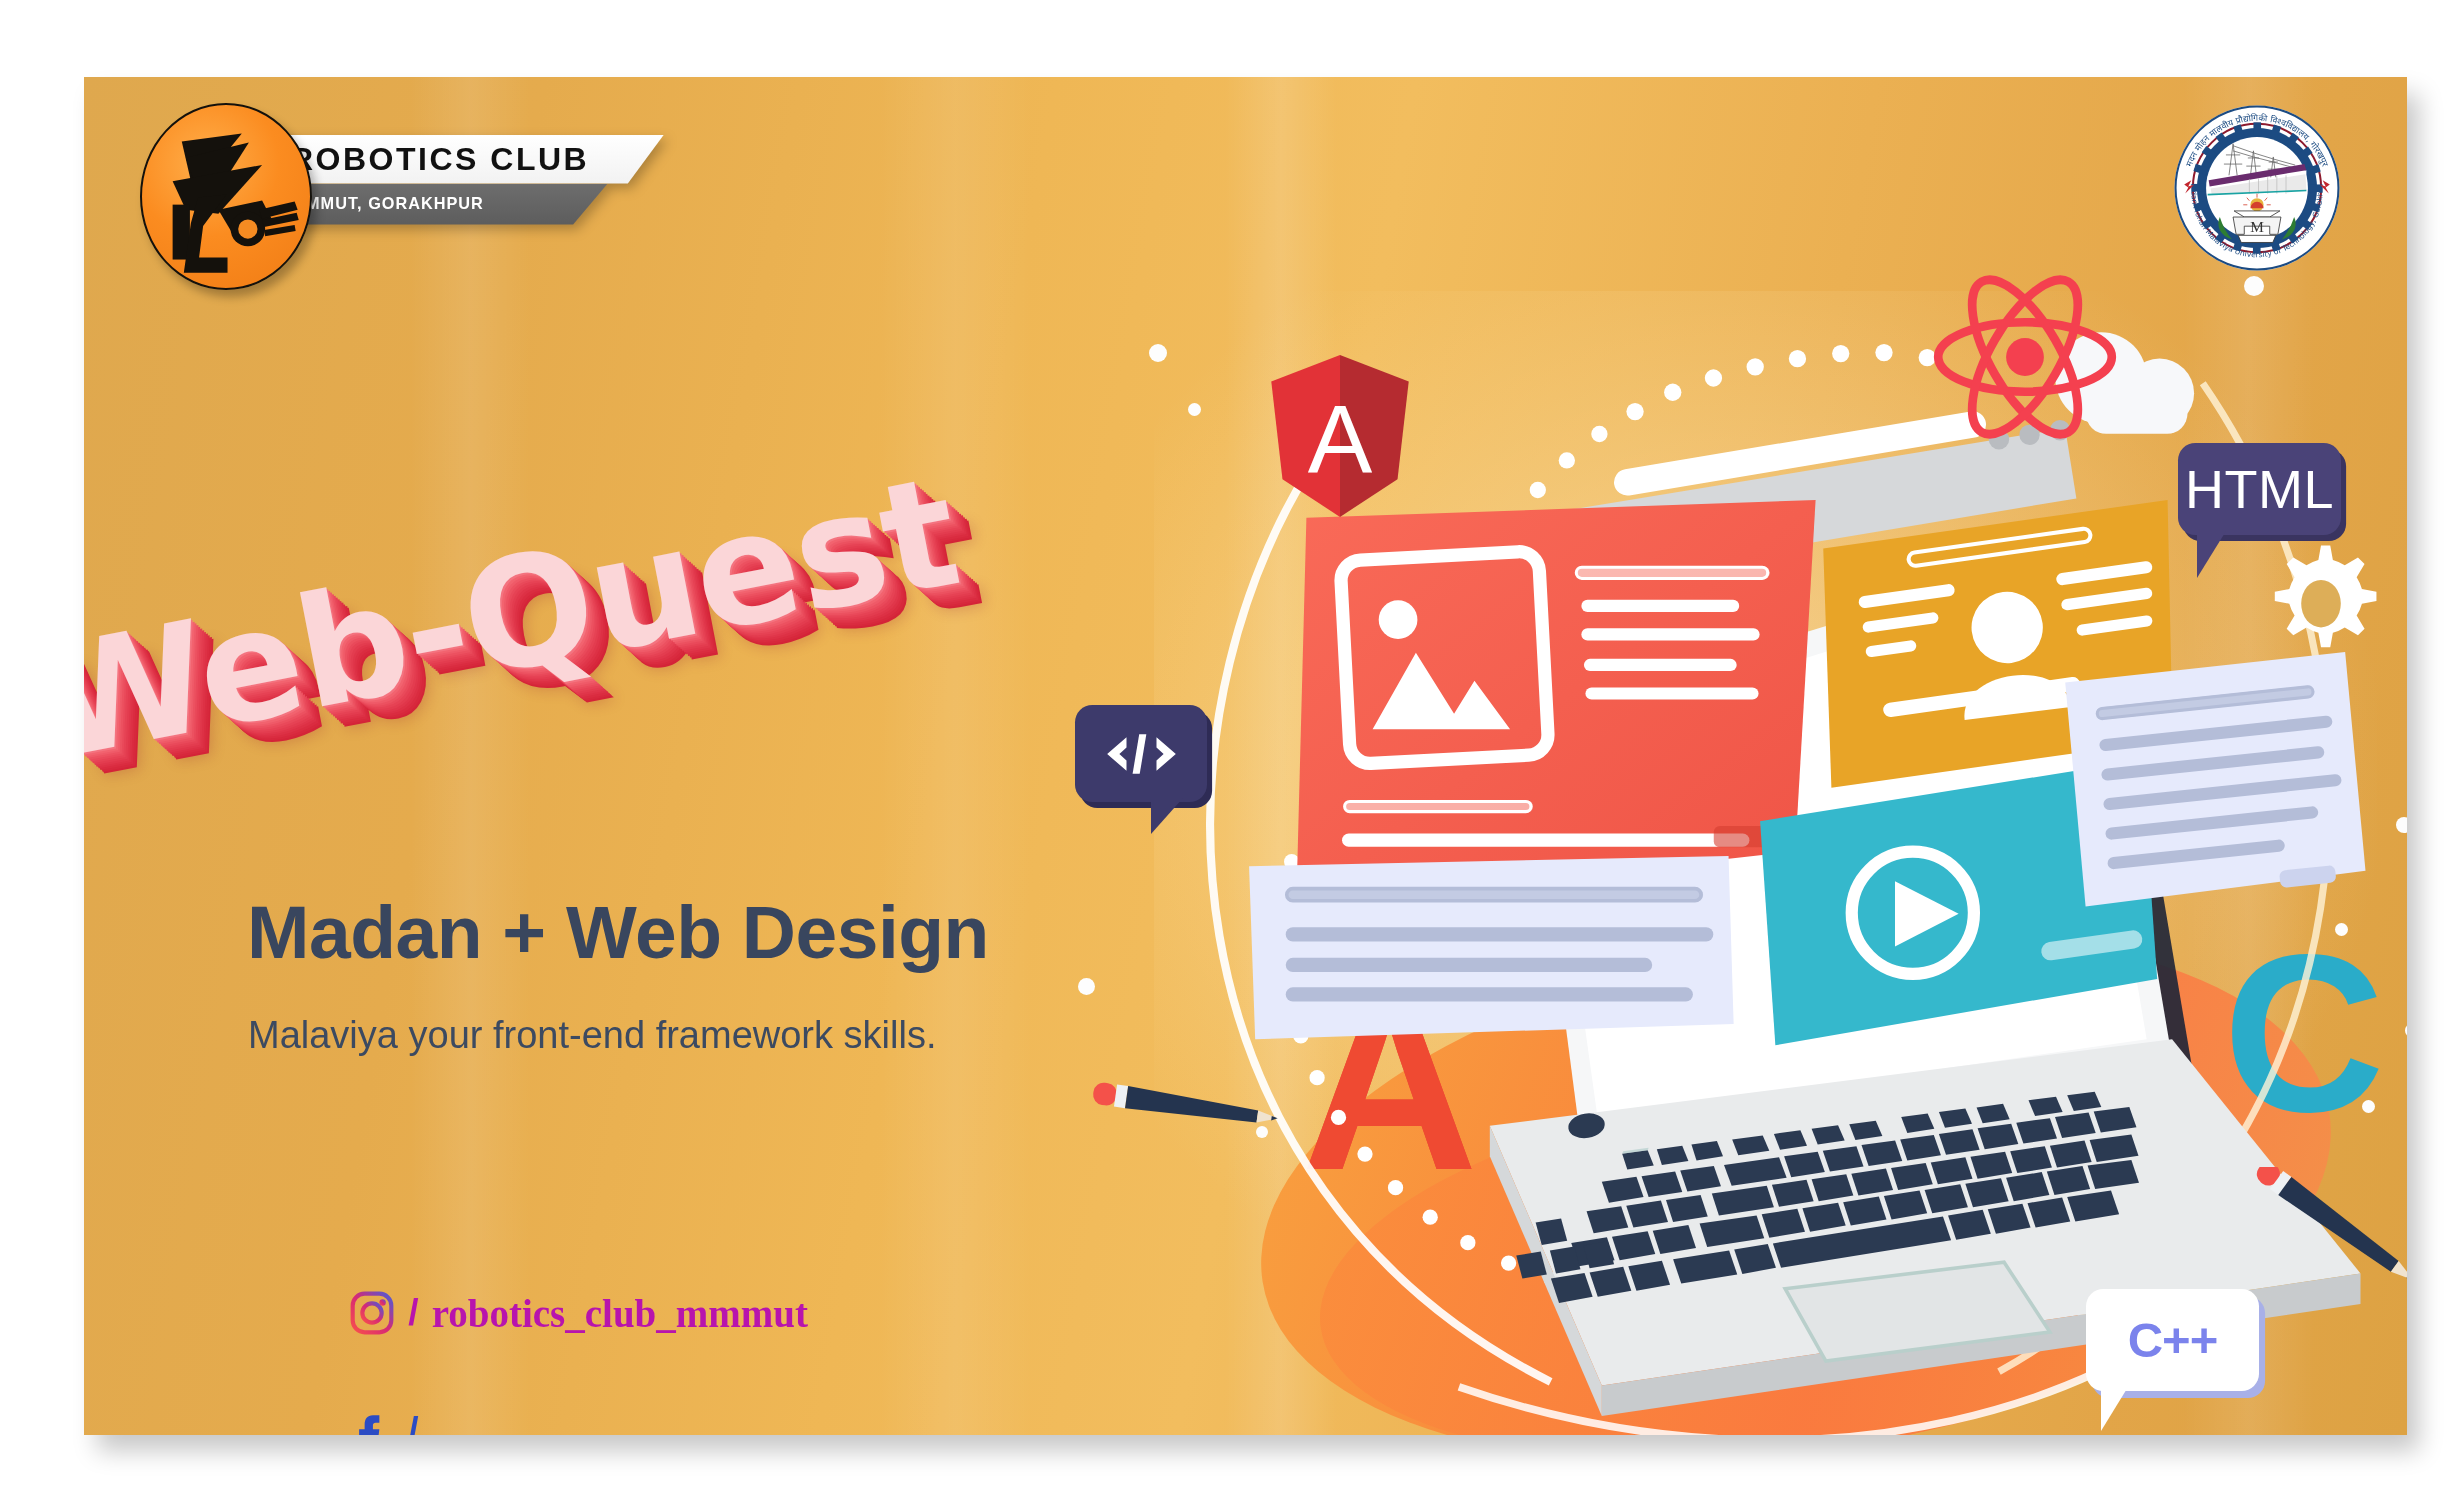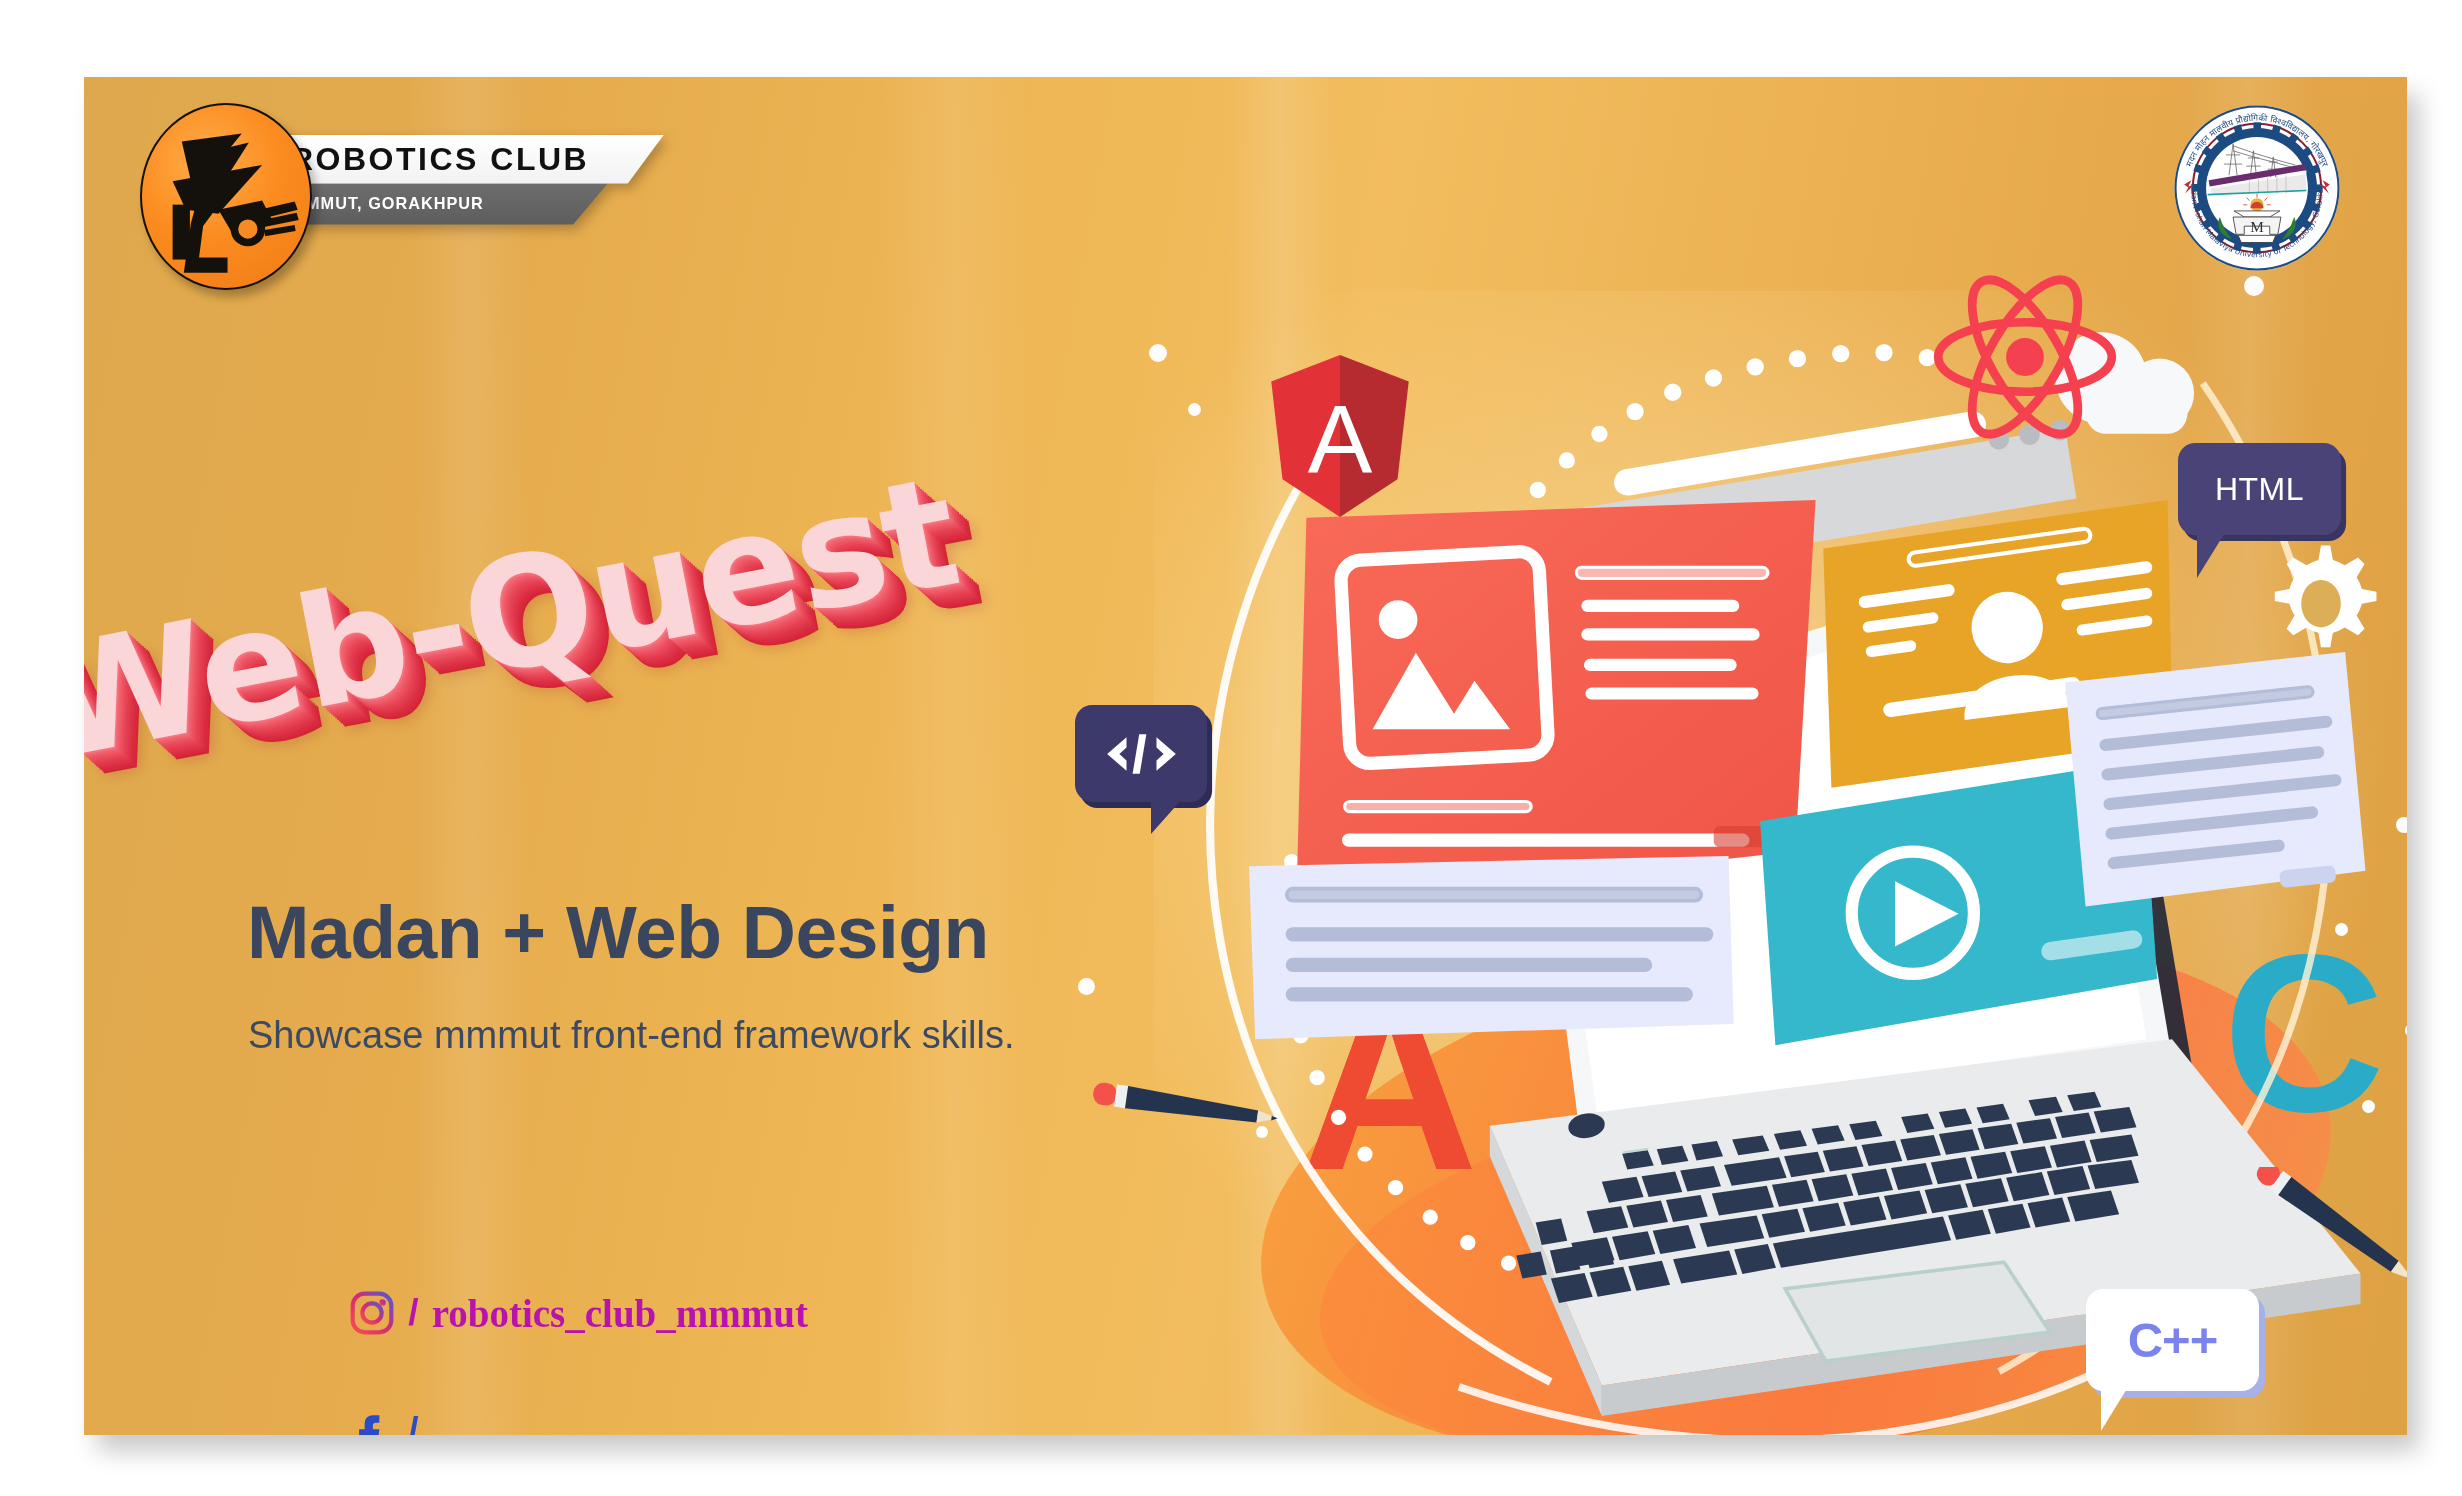--- a/index.html
+++ b/index.html
@@ -108,21 +108,21 @@
   .bubble{position:absolute;}
   .bubble-box{border-radius:17.3px;display:flex;align-items:center;justify-content:center;}
 
   #code-bubble{left:991px;top:628px;width:132px;height:117px;}
   #code-bubble .bubble-box{width:132px;height:97px;background:#3d3a6b;box-shadow:5.1px 6.1px 0 #2e2b55;}
   #code-bubble .tail{position:absolute;left:76px;top:93px;width:0;height:0;
      border-left:0 solid transparent;border-right:32px solid transparent;border-top:36px solid #3d3a6b;}
 
   #html-bubble{left:2094px;top:366px;width:173px;height:127px;}
   #html-bubble .bubble-box{width:163px;height:92px;background:#4a4378;box-shadow:5.1px 6.1px 0 #3a3460;}
-  #html-bubble .label{color:#fff;font-size:32px;font-weight:normal;font-family:"Liberation Sans",sans-serif;letter-spacing:0.5px;}
+  #html-bubble .label{color:#fff;font-size:54px;font-weight:normal;font-family:"Liberation Sans",sans-serif;letter-spacing:0.5px;}
   #html-bubble .tail{position:absolute;left:19.4px;top:88px;width:0;height:0;
      border-left:0 solid transparent;border-right:29.5px solid transparent;border-top:47px solid #4a4378;}
 
   #cpp-bubble{left:2002px;top:1212px;width:183px;height:138px;}
   #cpp-bubble .bubble-box{width:173px;height:102px;background:#ffffff;box-shadow:6.1px 7.1px 0 #a8b0e8;}
   #cpp-bubble .label{color:#7b83ec;font-size:49px;font-weight:bold;font-family:"Liberation Sans",sans-serif;letter-spacing:-1px;}
   #cpp-bubble .tail{position:absolute;left:15.3px;top:98px;width:0;height:0;
      border-left:0 solid transparent;border-right:27.5px solid transparent;border-top:44px solid #ffffff;}
 
   
@@ -495,21 +495,21 @@
         <span class="label">C++</span>
       </div>
       <div class="tail"></div>
     </div>
 
     <div id="title-wrap">
       <div id="title">Web-Quest</div>
     </div>
 
     <div id="headline">Madan + Web Design</div>
-    <div id="tagline">Showcase mmmut front-end framework skills.</div>
+    <div id="tagline">Malaviya your front-end framework skills.</div>
 
     <div id="social-ig" class="social-row">
       <svg width="46" height="46" viewBox="0 0 100 100">
         <defs>
           <linearGradient id="iggrad" x1="0" y1="1" x2="1" y2="0">
             <stop offset="0" stop-color="#f9504b"></stop>
             <stop offset="0.5" stop-color="#d62976"></stop>
             <stop offset="1" stop-color="#4f5bd5"></stop>
           </linearGradient>
         </defs>

